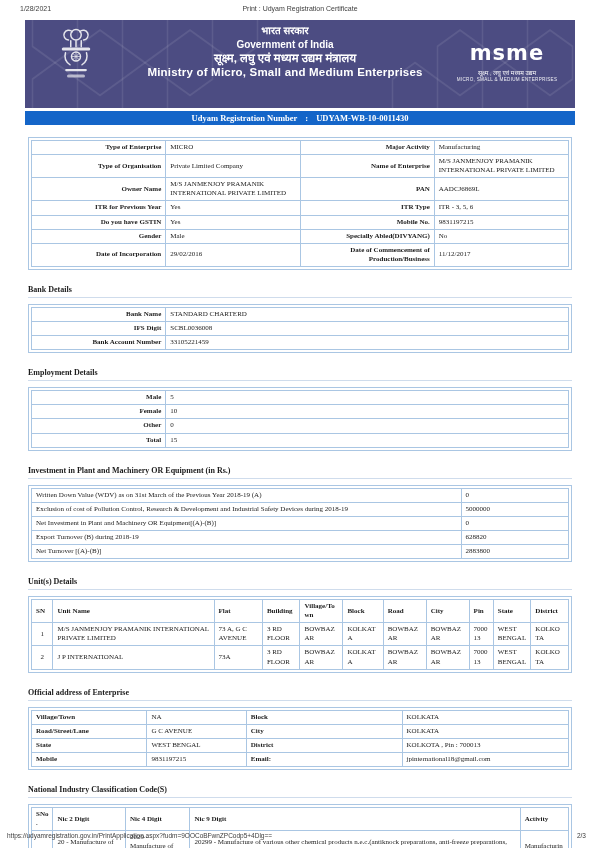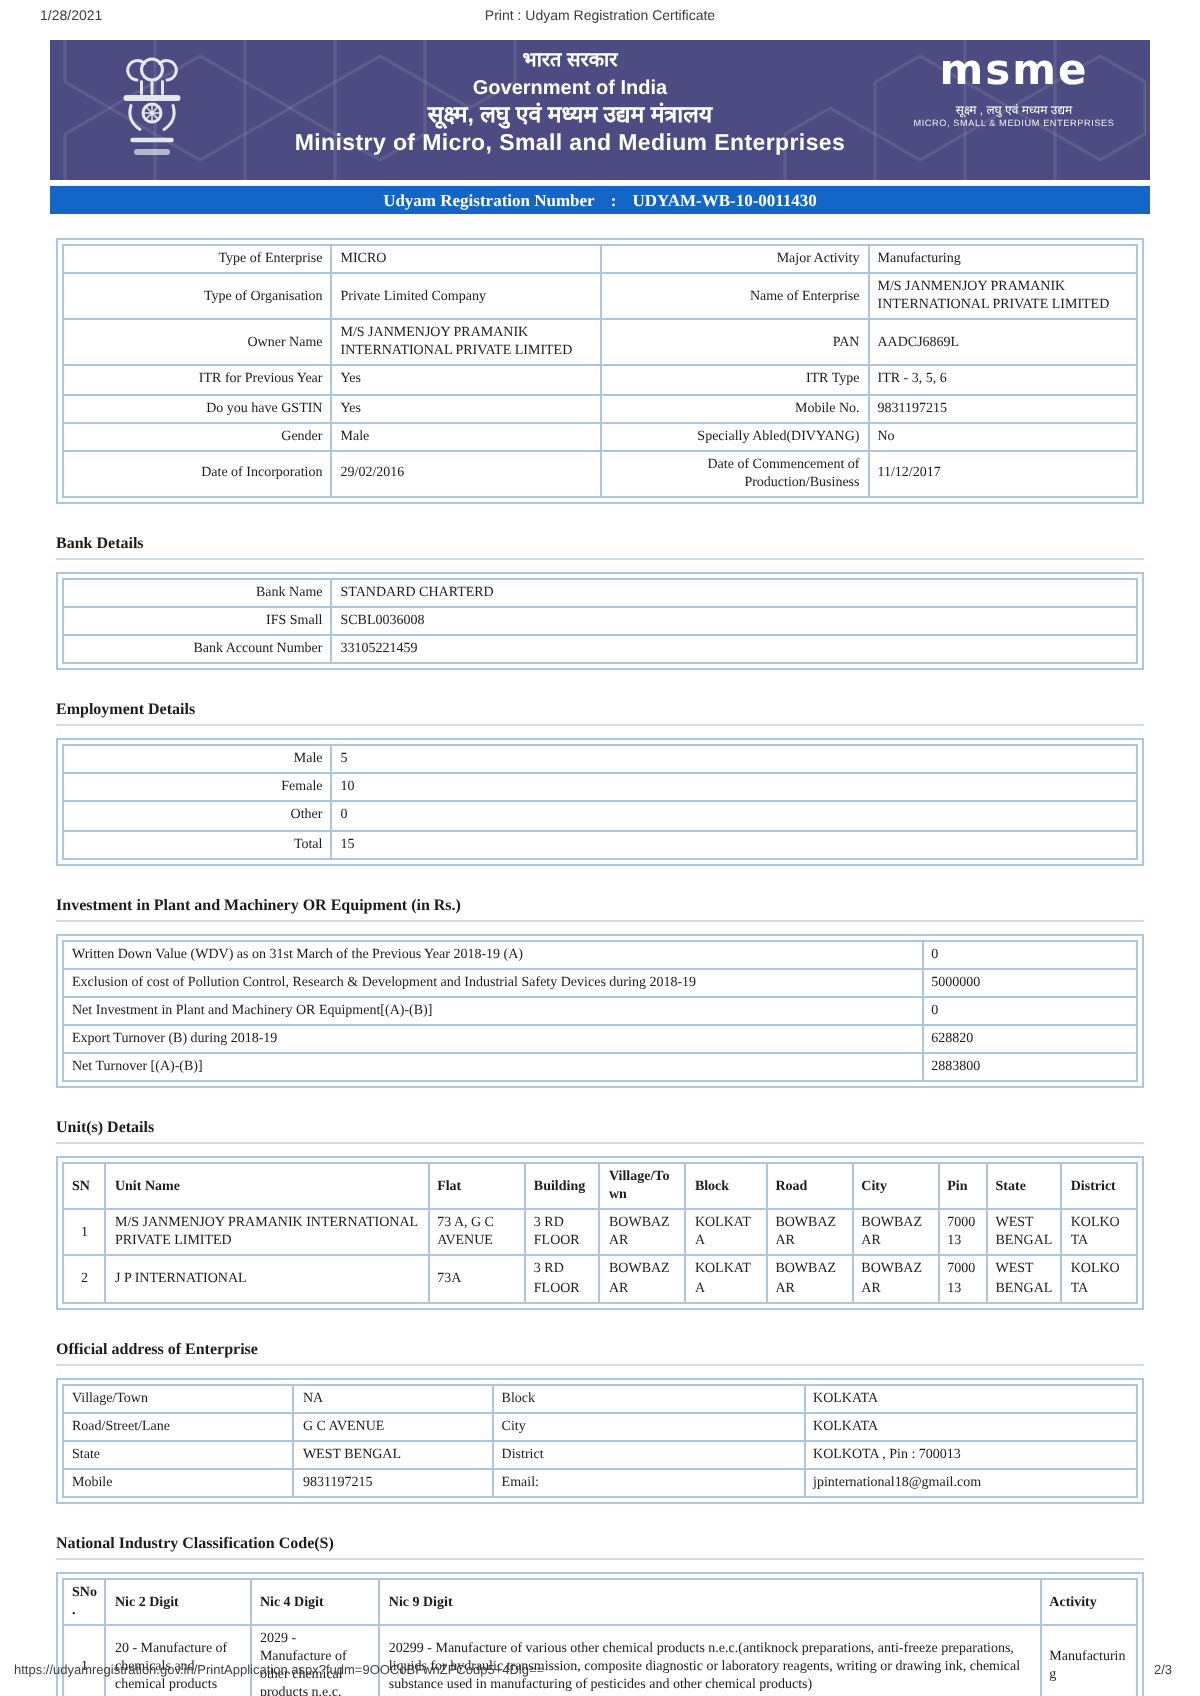--- a/index.html
+++ b/index.html
@@ -10,48 +10,48 @@
     font-family:"Liberation Serif","DejaVu Serif",serif;
     color:#1c1c1c;
   }
   
   .print-header { position:relative; height:12px; padding-top:5px;
     font-family:"Liberation Sans","DejaVu Sans",sans-serif; font-size:7px; color:#3d3d3d; }
   .ph-date { position:absolute; left:20px; top:5px; }
   .ph-title { position:absolute; left:0; right:0; top:5px; text-align:center; }
 
   
-  .banner { position:relative; margin:8px 25px 0 25px; height:70px;
+  .banner { position:relative; margin:8px 25px 0 25px; height:88px;
     background:#4c4c82; overflow:hidden;
     font-family:"Liberation Sans","DejaVu Sans",sans-serif; }
   .hexes { position:absolute; left:0; top:0; width:100%; height:100%; }
   .emblem { position:absolute; left:28px; top:5px; width:46px; height:60px; }
   .banner-center { position:absolute; left:110px; right:140px; top:4px; text-align:center; color:#ffffff; }
   .bc1 { font-size:10px; font-weight:bold; line-height:1.35; }
   .bc2 { font-size:10px; font-weight:bold; line-height:1.3; }
   .bc3 { font-size:11.5px; font-weight:bold; line-height:1.3; }
   .bc4 { font-size:11.5px; font-weight:bold; line-height:1.35; letter-spacing:.2px; }
-  .msme { position:absolute; right:12px; top:6px; width:112px; text-align:center; color:#ffffff; }
+  .msme { position:absolute; right:12px; top:24px; width:112px; text-align:center; color:#ffffff; }
   .msme-word { font-family:"DejaVu Sans","Liberation Sans",sans-serif; font-size:21px; font-weight:900;
     letter-spacing:1px; line-height:.95; }
   .msme-hi { font-size:6px; margin-top:2px; padding-top:2px; border-top:1px solid rgba(255,255,255,.0); white-space:nowrap; }
   .msme-en { font-size:4.6px; letter-spacing:.3px; opacity:.9; white-space:nowrap; }
 
   
   .reg-bar { margin:3px 25px 12px 25px; height:14px; background:#1465c8; color:#ffffff;
     font-size:8.5px; font-weight:bold; text-align:center; line-height:14px; }
   .reg-bar span { margin:0 4px; }
 
   .content { margin:0 28px; }
   .tframe { border:1px solid #aac6e3; padding:2px; margin-top:6px; background:#fff; }
   table { width:100%; border-collapse:collapse; table-layout:fixed; }
   td,th { border:1px solid #aac6e3; font-size:7px; line-height:1.3; padding:2px 4px; vertical-align:middle;
     overflow:hidden; word-wrap:break-word; }
   th { text-align:left; font-weight:bold; }
-  .lbl { font-weight:normal;margin-top:16px; }
+  .lbl { font-weight:bold;margin-top:16px; }
   .r { text-align:right; }
   h2 { font-size:8px; margin:15px 0 0 0; padding-bottom:3px; border-bottom:1px solid #cfdcec; }
   .c25 { width:25%; }
   .inv-val { width:20%; }
   .nic-clip { max-height:86px; overflow:hidden; border-bottom:none; }
 
   .footer { position:absolute; left:0; right:0; bottom:6px; height:10px;
     font-family:"Liberation Sans","DejaVu Sans",sans-serif; font-size:6.5px; color:#3d3d3d; background:transparent; }
   .f-url { position:absolute; left:7px; }
   .f-page { position:absolute; right:14px; }
@@ -187,21 +187,21 @@
             <col>
           </colgroup>
         <tbody>
 
             <tr>
               <td class="lbl r">Bank Name</td>
               <td>STANDARD CHARTERD</td>
             </tr>
 
             <tr>
-              <td class="lbl r">IFS Small</td>
+              <td class="lbl r">IFS Digit</td>
               <td>SCBL0036008</td>
             </tr>
 
             <tr>
               <td class="lbl r">Bank Account Number</td>
               <td>33105221459</td>
             </tr>
           </tbody>
       </table>
     </div>

